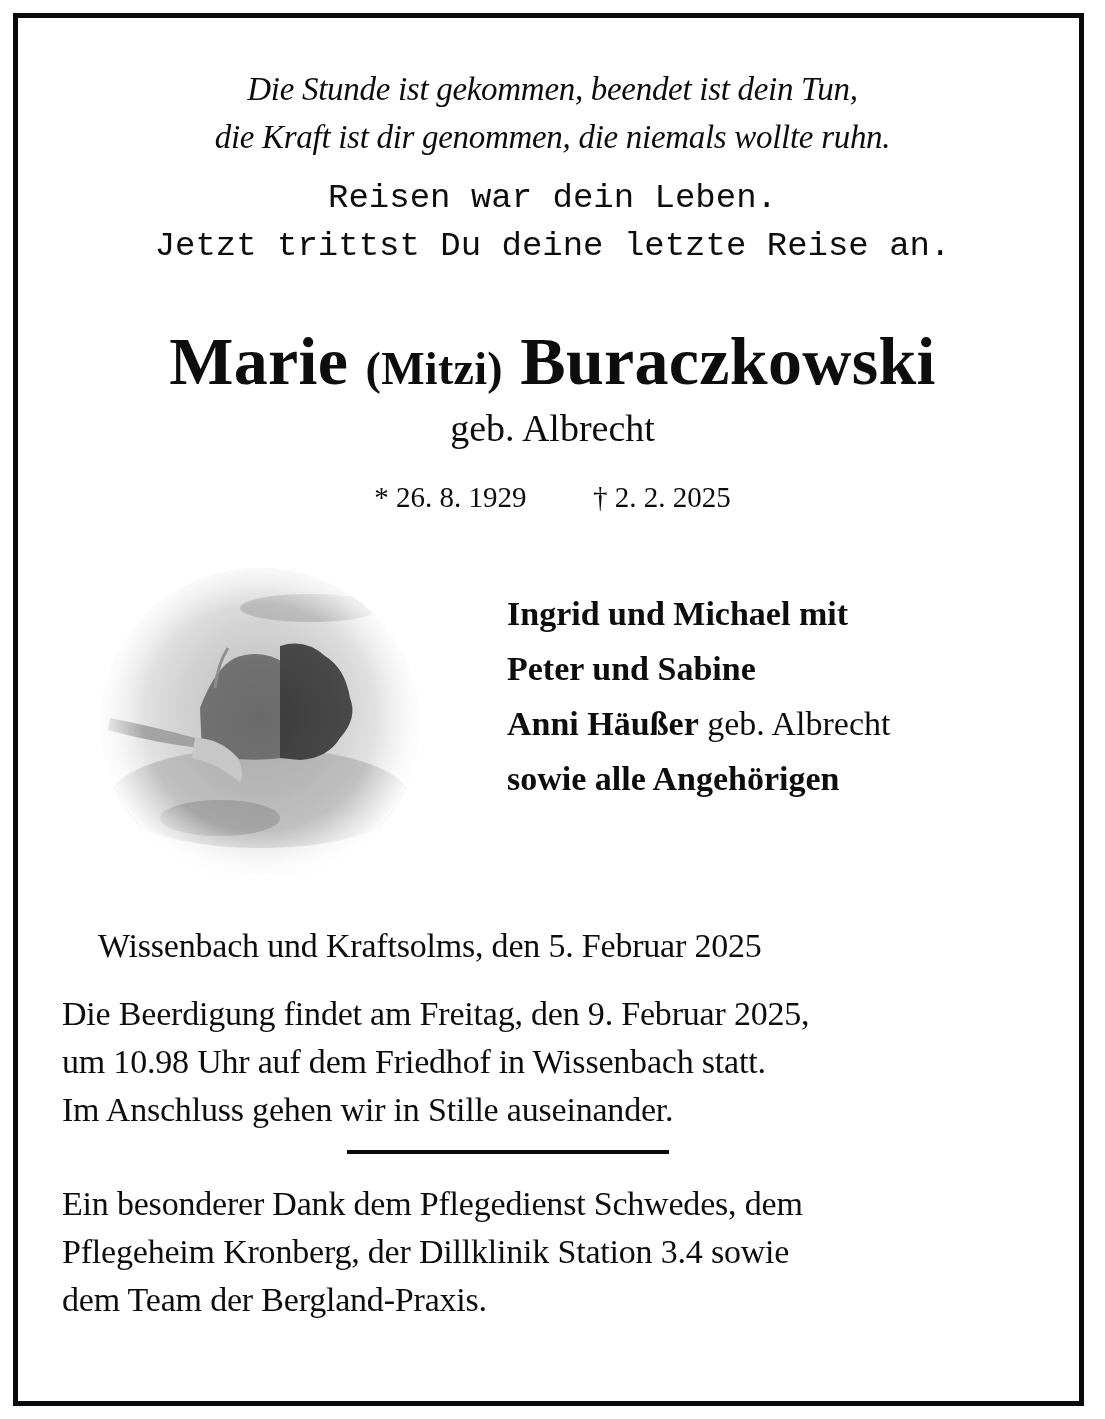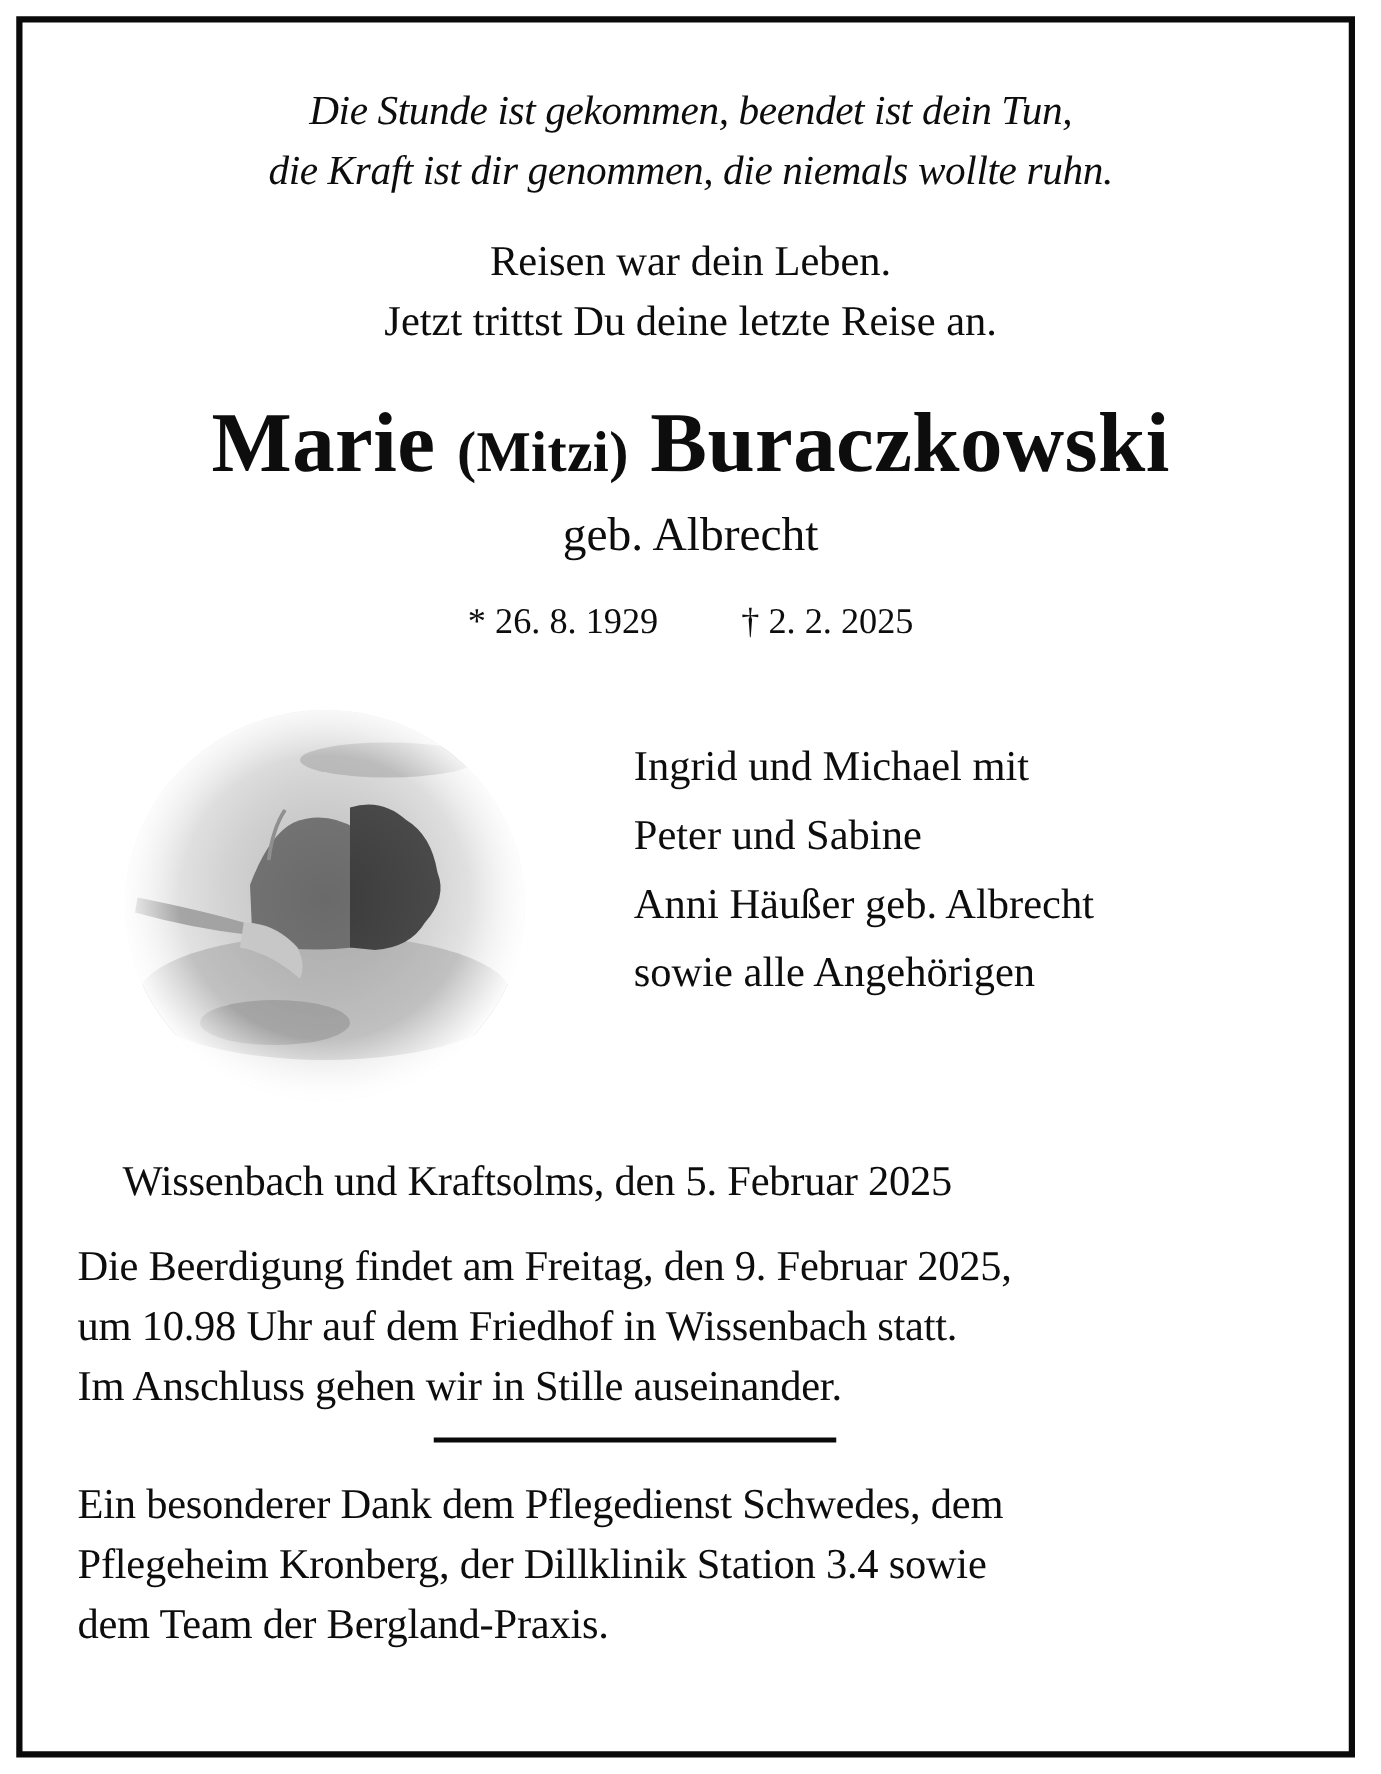--- a/index.html
+++ b/index.html
@@ -10,48 +10,48 @@
       border: 5px solid #0a0a0a; background: #fff;
     }
     .abs { position: absolute; white-space: nowrap; }
     .center { left: 0; width: 1105px; text-align: center; }
     .serif { font-family: "Liberation Serif", serif; }
     .verse-italic {
       font-style: italic; font-size: 33px; letter-spacing: -0.3px; line-height: 48px; margin-top: 21px;
     }
     .verse-upright { font-size: 34px; line-height: 48px; }
     .name {
-      font-weight: bold; font-size: 68px; line-height: 72px; letter-spacing: 0.3px;
+      font-weight: bold; font-size: 68px; line-height: 86px; letter-spacing: 0.3px;
     }
     .name .nick { font-size: 46px; }
     .geb { font-size: 38px; line-height: 44px; }
     .dates { font-size: 29px; line-height: 44px; }
     .dates .gap { display: inline-block; width: 52px; }
     .photo {
       position: absolute; left: 100px; top: 568px; width: 320px; height: 312px;
       border-radius: 50%; overflow: hidden;
       background: radial-gradient(ellipse at 50% 45%, #b9b9b9 0%, #cfcfcf 35%, #e4e4e4 58%, #f6f6f6 75%, #ffffff 85%);
     }
     .mourners { left: 507px; top: 586px; font-size: 34px; line-height: 55px; }
-    .mourners .b { font-weight: normal; }
+    .mourners .b { font-weight: bold; }
     .body-text { left: 62px; font-size: 34px; line-height: 48px; letter-spacing: -0.2px; }
     .rule { position: absolute; left: 347px; top: 1150px; width: 322px; height: 4px; background: #0a0a0a; }
     .b { font-weight: bold; }
   </style>
 </head>
 <body>
 
 <div class="frame"></div>
 
 <div class="abs center serif verse-italic" style="top:44px;">
   <div>Die Stunde ist gekommen, beendet ist dein Tun,</div>
   <div>die Kraft ist dir genommen, die niemals wollte ruhn.</div>
 </div>
 
-<div class="abs center serif verse-upright" style="top:186px;">
+<div class="abs center serif verse-upright" style="top:174px;font-family:Liberation Mono, monospace;">
   <div>Reisen war dein Leben.</div>
   <div>Jetzt trittst Du deine letzte Reise an.</div>
 </div>
 
 <div class="abs center serif name" style="top:318px;">
   <span>Marie</span>
   <span class="nick">(Mitzi)</span>
   <span>Buraczkowski</span>
 </div>
 

